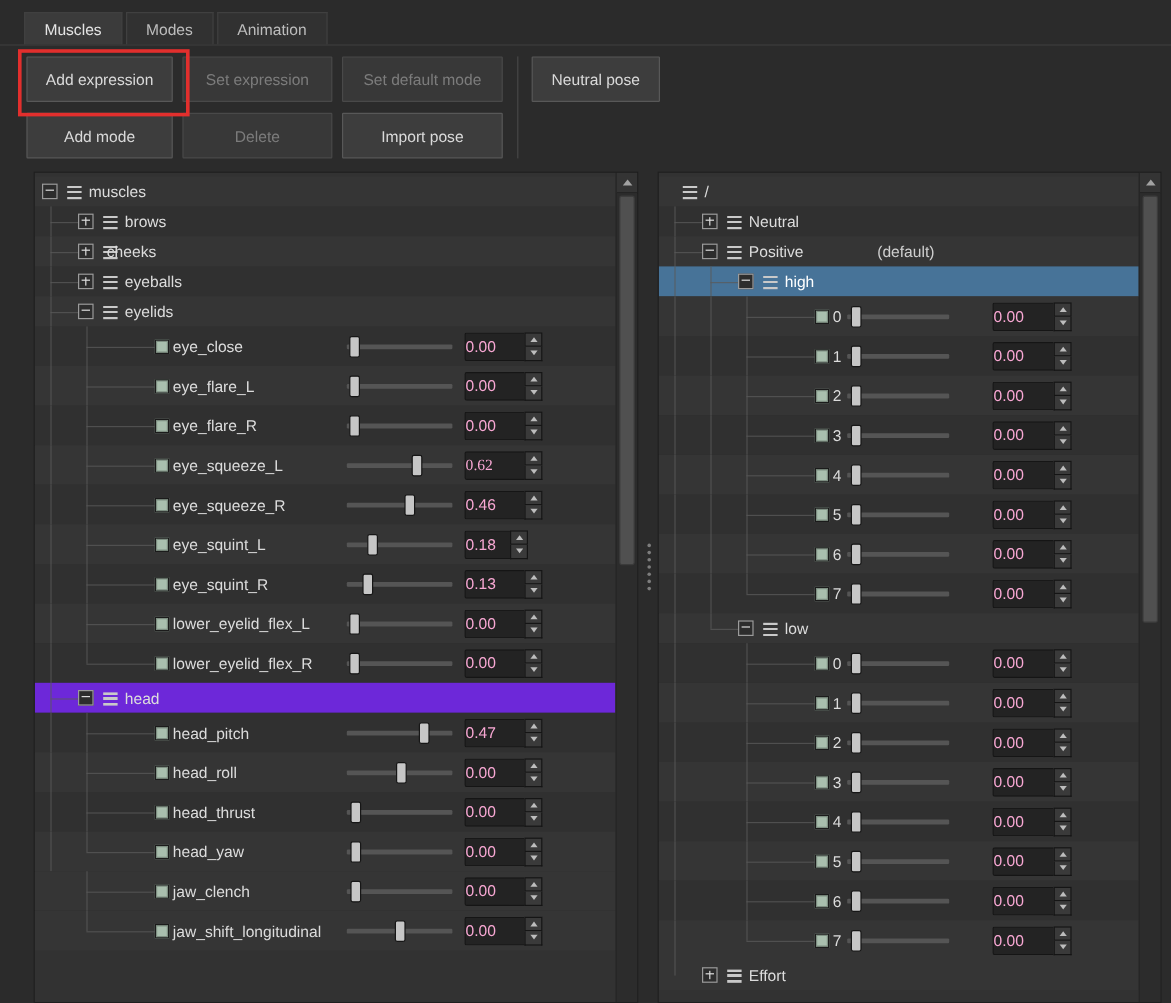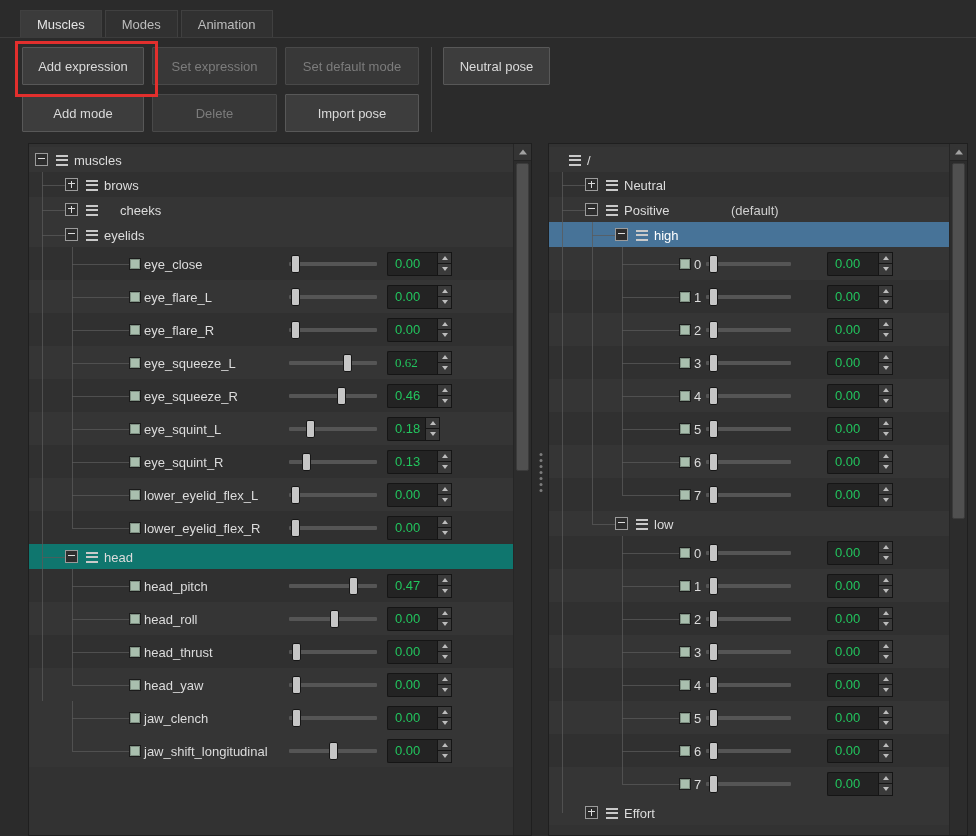--- a/index.html
+++ b/index.html
@@ -53,22 +53,22 @@
   .trow.selected .tlabel{color:#ffffff;}
   .tsuffix{position:absolute;top:50%;transform:translateY(-50%);font-size:13px;color:#cfcfcf;}
   
   .slider{position:absolute;top:50%;margin-top:-9px;height:18px;}
   .slider .groove{position:absolute;left:0;right:0;top:7px;height:4px;background:#555555;border-radius:1px;}
   .slider .handle{position:absolute;top:0;width:9px;height:18px;background:#c6c6c6;
     border:1px solid #161616;border-radius:2px;box-sizing:border-box;}
   
   .spin{position:absolute;top:50%;margin-top:-12px;height:24px;display:flex;}
   .spin .val{height:24px;background:#232323;border:1px solid #151515;border-right:none;
-    border-radius:2px 0 0 2px;color:#22c55e;font-size:13px;line-height:22px;
-    padding-left:7px;box-sizing:border-box;}
+    border-radius:2px 0 0 2px;color:#f9a8d4;font-size:13px;line-height:22px;
+    box-sizing:border-box;}
   .spin .arrows{width:15px;display:flex;flex-direction:column;}
   .spin .up,.spin .down{flex:1;background:#3a3a3a;border:1px solid #151515;
     position:relative;box-sizing:border-box;}
   .spin .down{border-top:none;}
   .spin .up::after{content:"";position:absolute;left:50%;top:50%;transform:translate(-50%,-50%);
     border-left:3px solid transparent;border-right:3px solid transparent;border-bottom:4px solid #bdbdbd;}
   .spin .down::after{content:"";position:absolute;left:50%;top:50%;transform:translate(-50%,-50%);
     border-left:3px solid transparent;border-right:3px solid transparent;border-top:4px solid #bdbdbd;}
   
   .sbar{position:absolute;top:0;right:0;bottom:0;width:18px;background:#2c2c2c;
@@ -121,21 +121,28 @@
         <div class="guide-h" style="left: 12.5px; width: 23.5px;"></div>
         <div class="ebox plus" style="left: 36px;"></div>
         <div class="licon" style="left: 57px;"></div>
         <div class="tlabel" style="left: 75px;">brows</div>
       </div>
       <div class="trow group" style="background: rgb(53, 53, 53);">
         <div class="guide-v" style="left: 12.5px; top: 0px; height: 100%;"></div>
         <div class="guide-h" style="left: 12.5px; width: 23.5px;"></div>
         <div class="ebox plus" style="left: 36px;"></div>
         <div class="licon" style="left: 57px;"></div>
-        <div class="tlabel" style="left: 91px;">cheeks</div>
+        <div class="tlabel" style="left: 60px;">cheeks</div>
+      </div>
+      <div class="trow group" style="background: rgb(48, 48, 48);">
+        <div class="guide-v" style="left: 12.5px; top: 0px; height: 100%;"></div>
+        <div class="guide-h" style="left: 12.5px; width: 23.5px;"></div>
+        <div class="ebox plus" style="left: 36px;"></div>
+        <div class="licon" style="left: 57px;"></div>
+        <div class="tlabel" style="left: 75px;">eyeballs</div>
       </div>
       <div class="trow group" style="background: rgb(53, 53, 53);">
         <div class="guide-v" style="left: 12.5px; top: 0px; height: 100%;"></div>
         <div class="guide-h" style="left: 12.5px; width: 23.5px;"></div>
         <div class="ebox minus" style="left: 36px;"></div>
         <div class="licon" style="left: 57px;"></div>
         <div class="tlabel" style="left: 75px;">eyelids</div>
       </div>
       <div class="trow item" style="background: rgb(48, 48, 48);">
         <div class="guide-v" style="left: 12.5px; top: 0px; height: 100%;"></div>
@@ -292,21 +299,21 @@
           <div class="handle" style="left: 2.37px;"></div>
         </div>
         <div class="spin" style="left: 358px;">
           <div class="val" style="width: 50px;">0.00</div>
           <div class="arrows">
             <div class="up"></div>
             <div class="down"></div>
           </div>
         </div>
       </div>
-      <div class="trow group" style="background: #0f766e;">
+      <div class="trow group" style="background: #6d28d9;">
         <div class="guide-v" style="left: 12.5px; top: 0px; height: 100%;"></div>
         <div class="guide-h" style="left: 12.5px; width: 23.5px;"></div>
         <div class="ebox minus" style="left: 36px;"></div>
         <div class="licon" style="left: 57px;"></div>
         <div class="tlabel" style="left: 75px;">head</div>
       </div>
       <div class="trow item" style="background: rgb(48, 48, 48);">
         <div class="guide-v" style="left: 12.5px; top: 0px; height: 100%;"></div>
         <div class="guide-v" style="left: 42.5px; top: 0px; height: 100%;"></div>
         <div class="guide-h" style="left: 42.5px; width: 57.5px;"></div>

